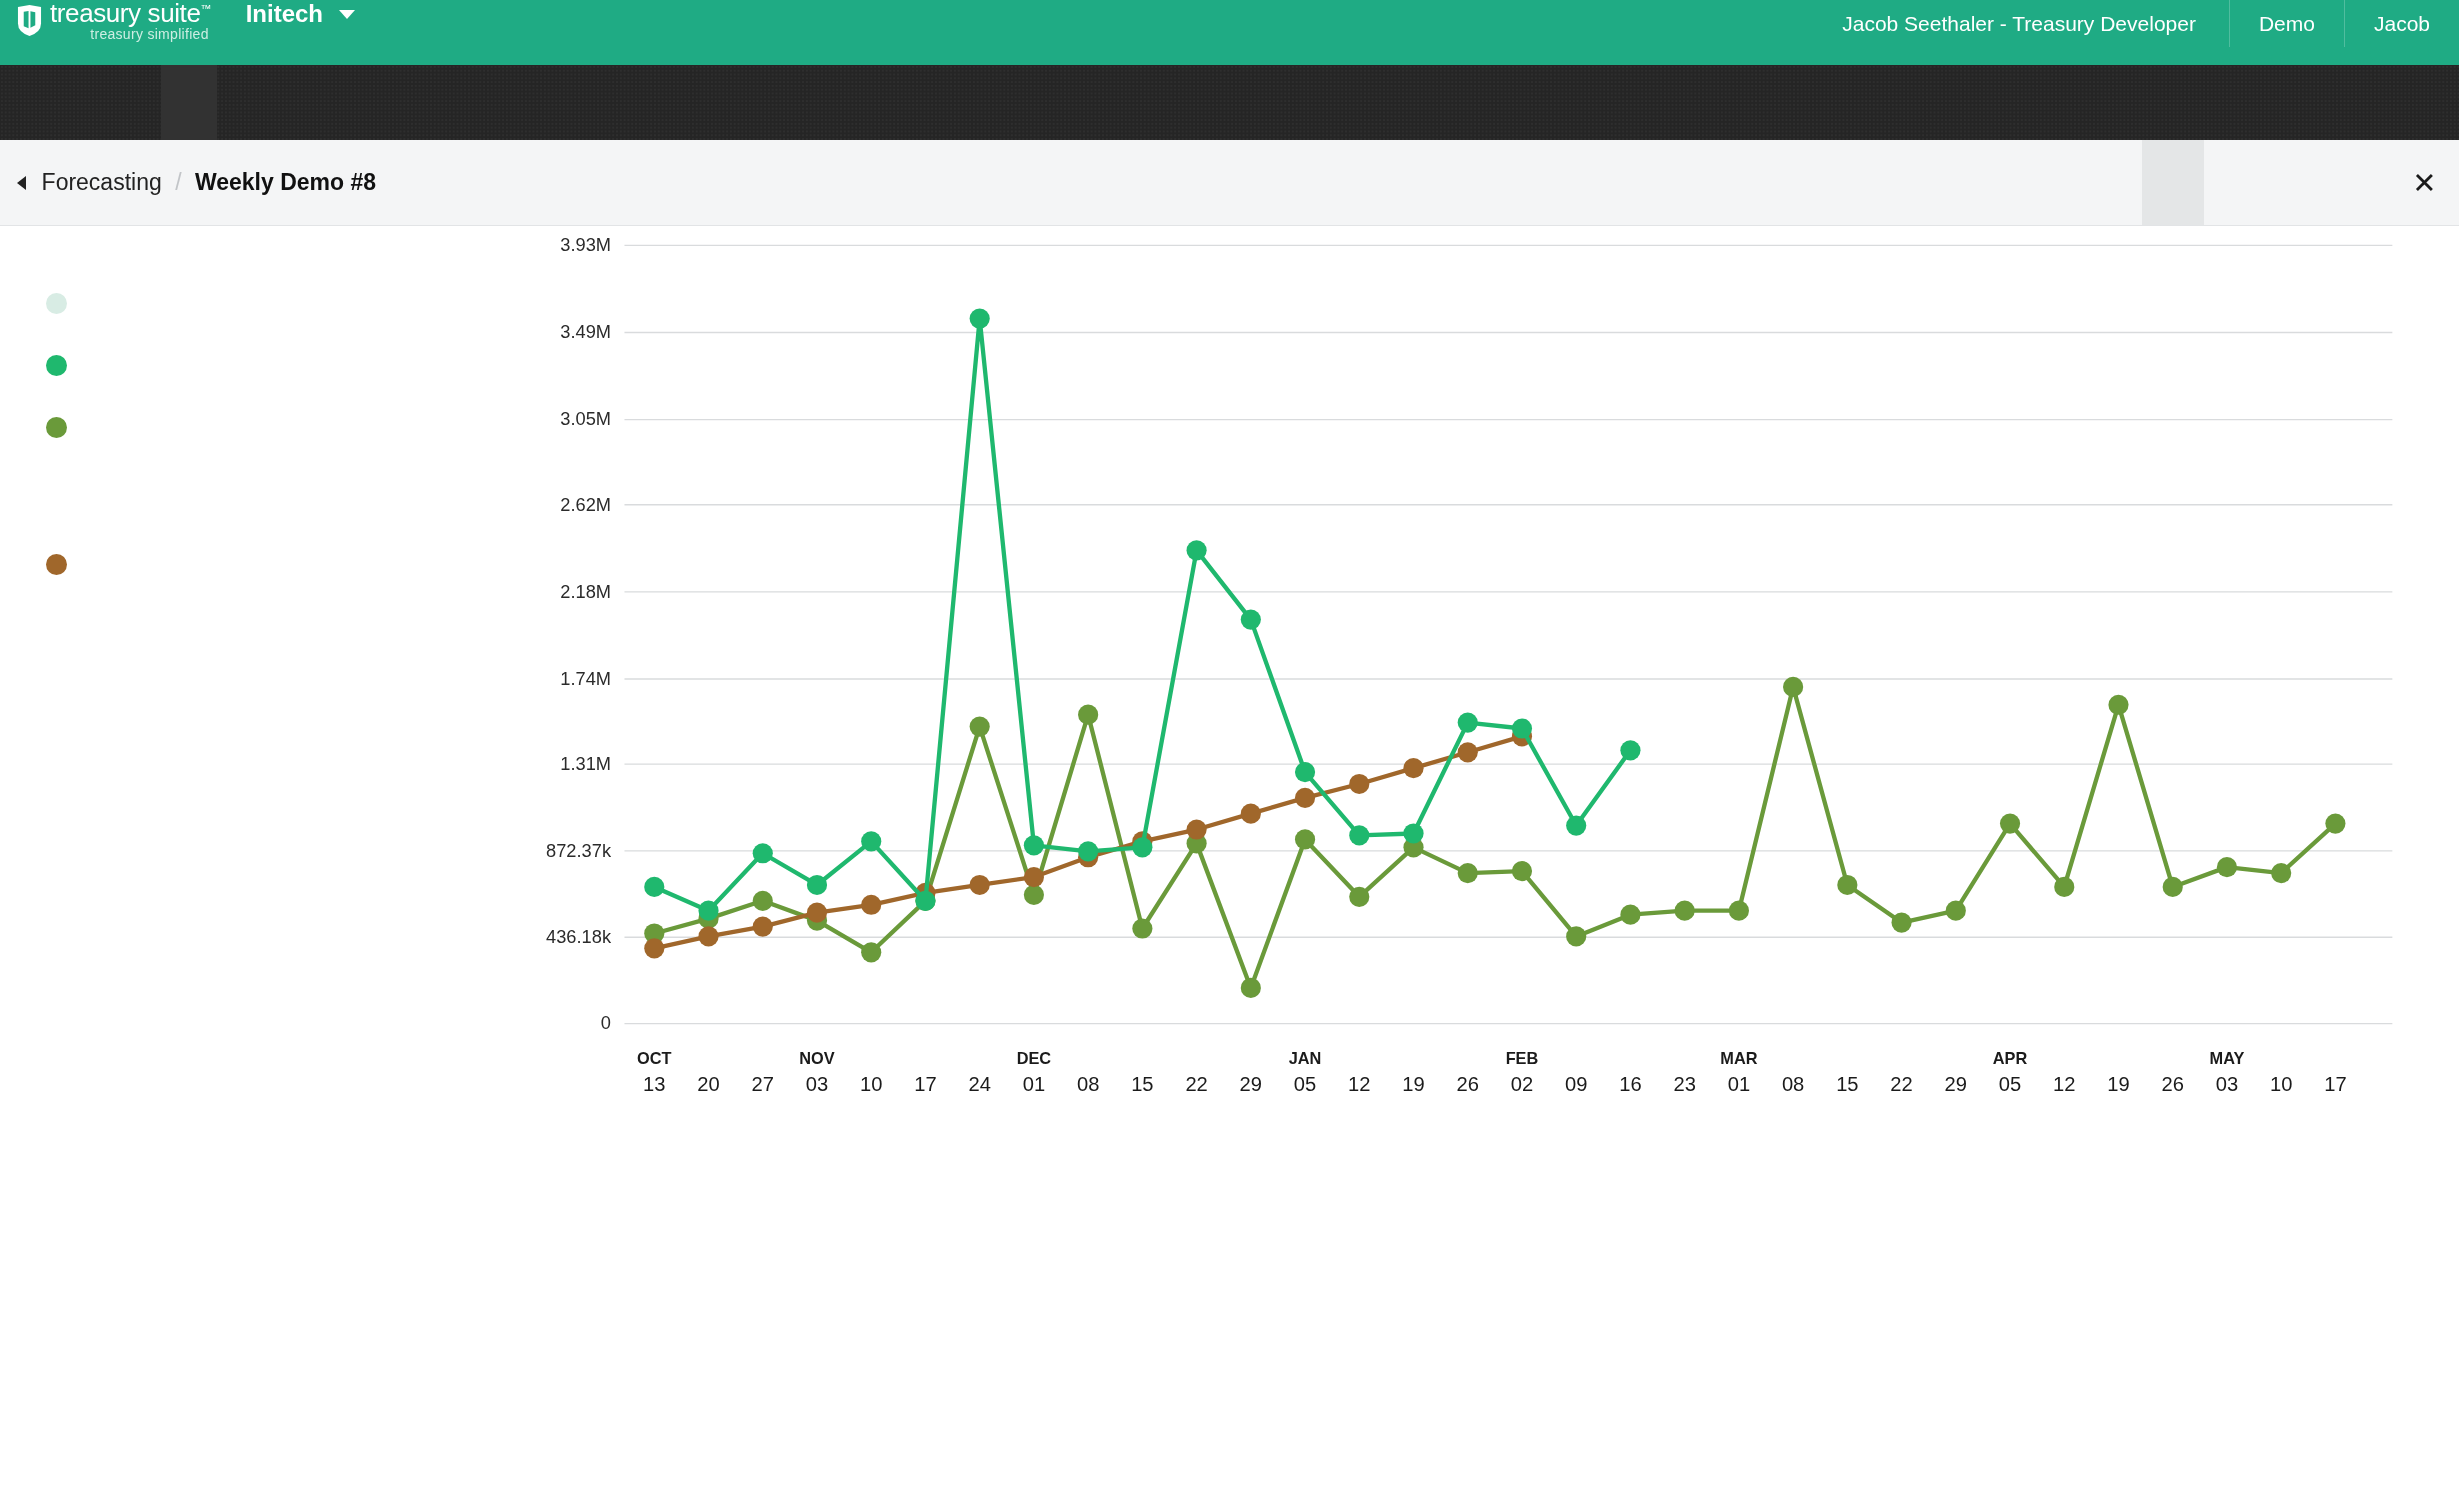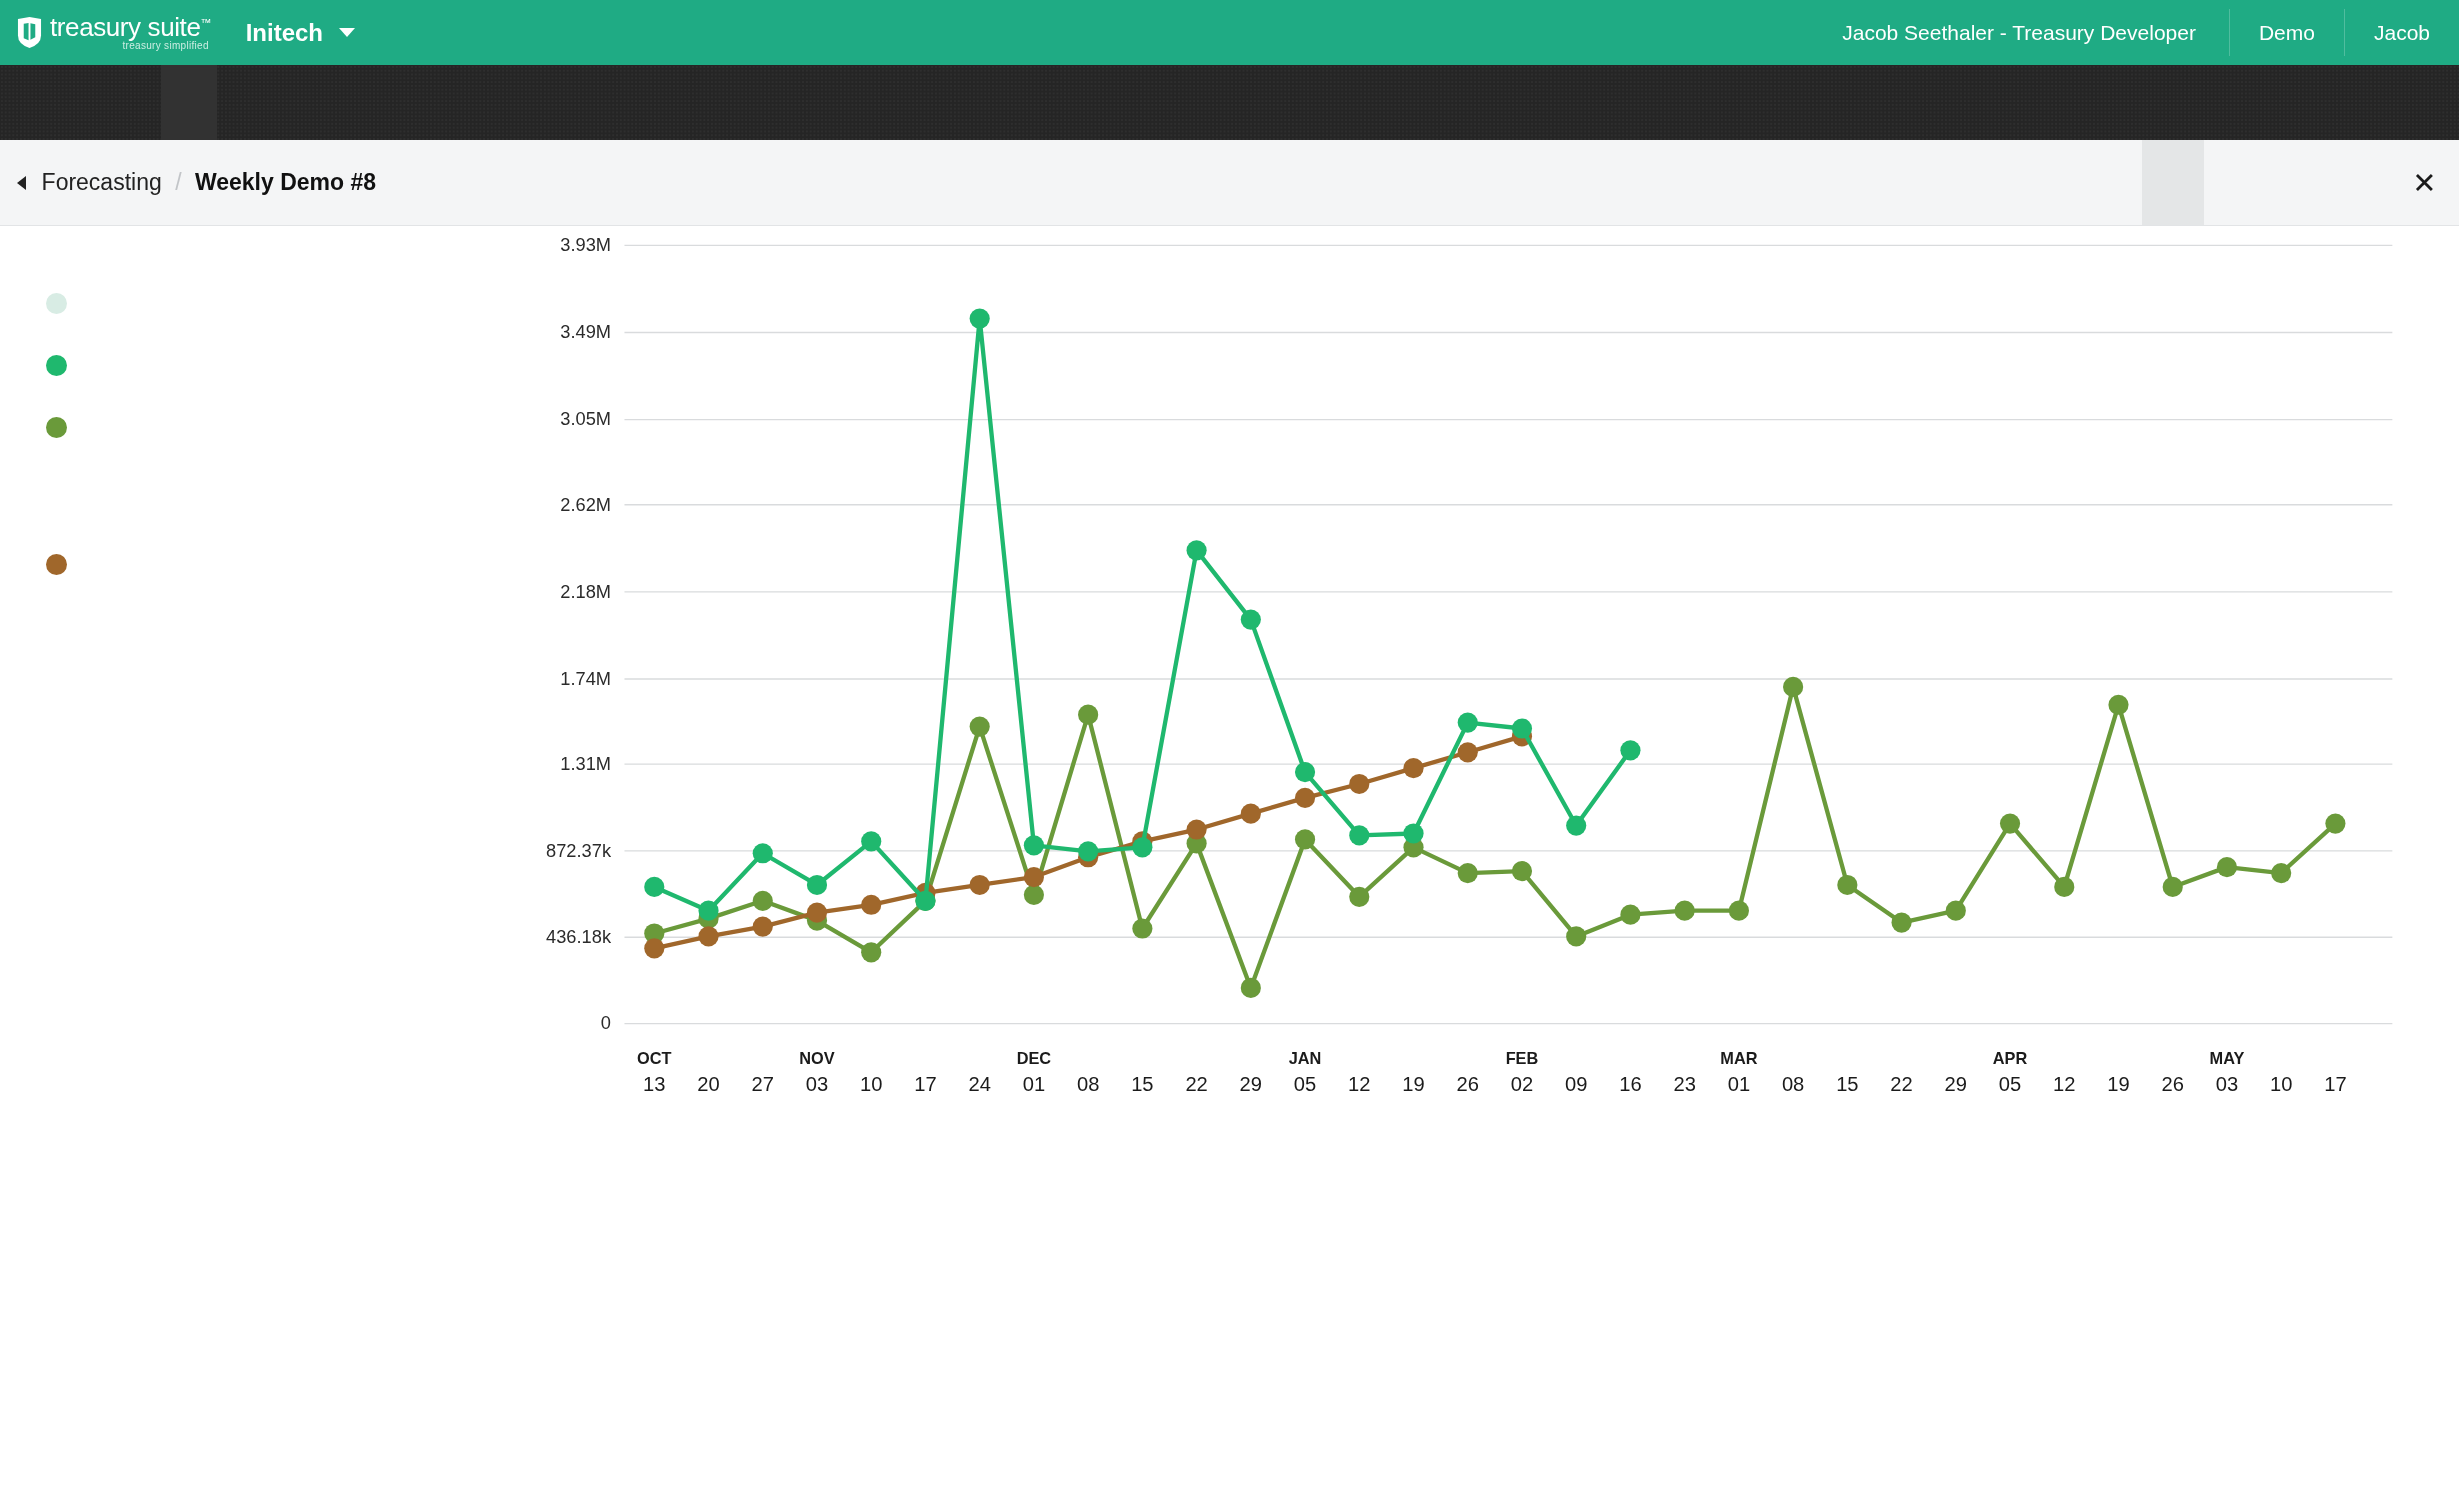--- a/index.html
+++ b/index.html
@@ -8,36 +8,36 @@
     background: #ffffff;
     font-family: "Liberation Sans", sans-serif;
     overflow: hidden;
   }
 
   
   .topbar {
     height: 65px;
     background: #1fab84;
     display: flex;
-    align-items: center;
+    align-items: flex-start;
     color: #ffffff;
   }
   .brand-logo {
     display: flex; align-items: center; gap: 7.7px;
     padding-left: 17.3px;
   }
   .brand-mark { width: 25px; height: 33px; display:block; }
   .brand-wordmark {
     display: flex; flex-direction: column; line-height: 1;
   }
   .brand-wordmark .wm-main {
     font-size: 26px; font-weight: 400; letter-spacing: -0.4px; color:#fff;
   }
   .brand-wordmark .wm-sub {
-    font-size: 10px; letter-spacing: 0.3px; color:#cdeee3;
+    font-size: 14px; letter-spacing: 0.3px; color:#cdeee3;
     align-self: flex-end; margin-top: 1px; margin-right: 1.9px;
   }
   .tm { font-size: 10.6px; vertical-align: super; }
   .org {
     margin-left: 35px; font-size: 24px; font-weight: bold;
     display: flex; align-items: center; gap: 16px; cursor: pointer;
   }
   .caret-down {
     width: 0; height: 0;
     border-left: 8.6px solid transparent;

